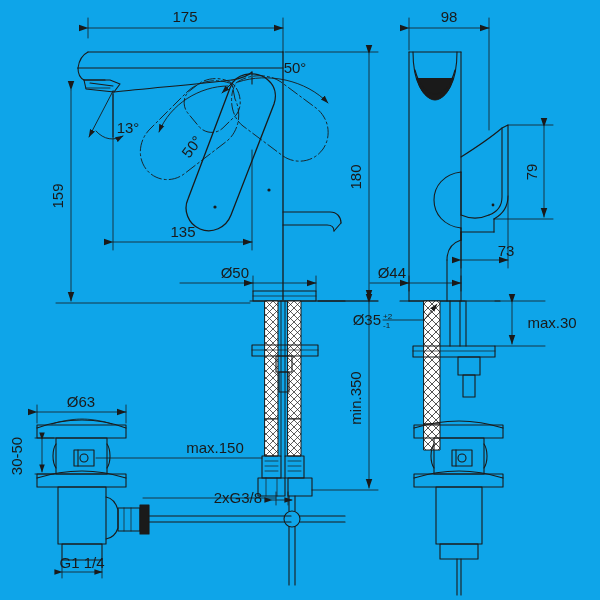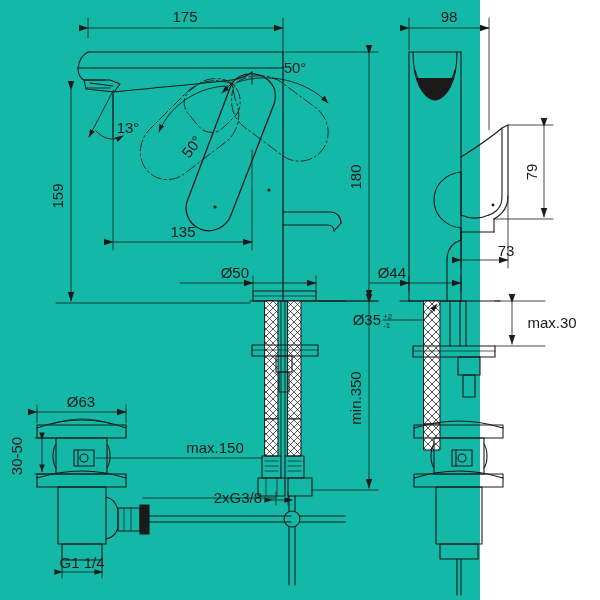--- a/index.html
+++ b/index.html
@@ -1,18 +1,18 @@
 <!DOCTYPE html>
 <html><head>
 <meta charset="utf-8">
 <style>
   html,body{margin:0;padding:0;background:#ffffff;}
   body{width:600px;height:600px;overflow:hidden;
        font-family:"Liberation Sans",sans-serif;color:#1a1a1a;}
-  #sheet{position:relative;width:480px;height:600px;background:#14b8a6;}
+  #sheet{position:relative;width:600px;height:600px;background:#0ea5e9;}
   svg{display:block;}
   .dimtext{font-family:"Liberation Sans",sans-serif;font-size:15px;fill:#1a1a1a;}
   .sup{font-size:8px;}
 </style>
 </head>
 <body>
 
 <div id="sheet">
 <svg width="600" height="600" viewBox="0 0 600 600">
   <defs>

